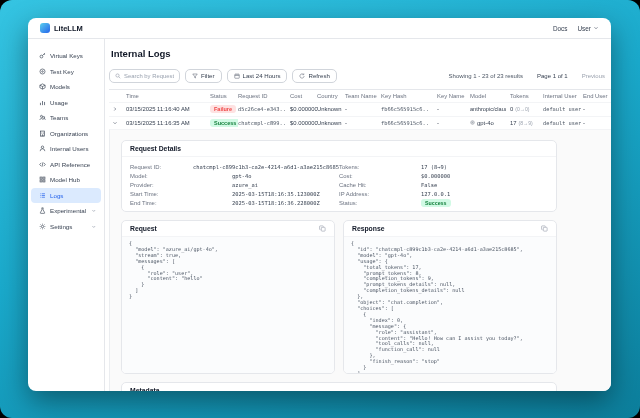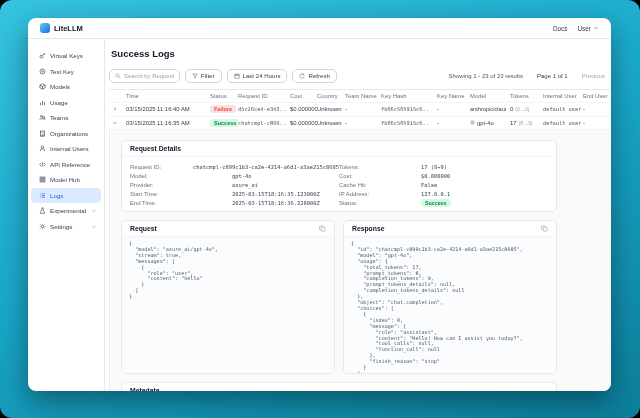--- a/index.html
+++ b/index.html
@@ -225,21 +225,21 @@
           <span class="lbl">Settings</span>
           <span class="chev">
               <svg width="5.5" height="5.5" viewBox="0 0 12 12" fill="none" stroke="currentColor" stroke-width="1.6">
                 <polyline points="3,4.5 6,7.5 9,4.5"></polyline>
               </svg>
             </span>
         </div>
       </div>
 
       <div class="content">
-        <div class="page-title">Success Logs</div>
+        <div class="page-title">Internal Logs</div>
 
         <div class="controls">
           <div class="search">
             <span>
                 <svg width="6" height="6" viewBox="0 0 12 12" fill="none" stroke="#9ca3af" stroke-width="1.3">
                   <circle cx="5" cy="5" r="3.2"></circle>
                   <line x1="7.5" y1="7.5" x2="10.5" y2="10.5"></line>
                 </svg>
               </span>
             <input placeholder="Search by Request ID" style="">

